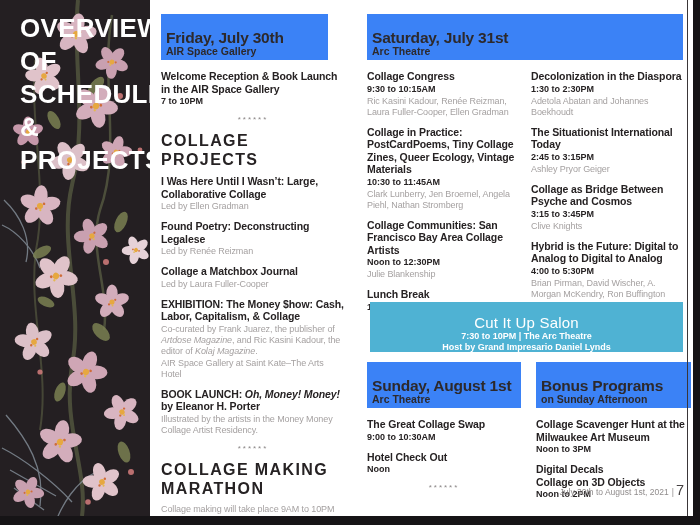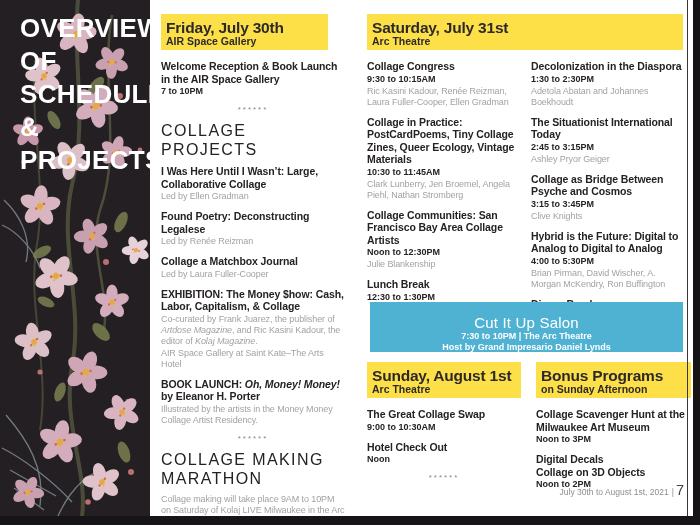--- a/index.html
+++ b/index.html
@@ -8,28 +8,28 @@
   
   .edge-line{position:absolute;left:687px;top:0;width:1px;height:516px;background:#3a3638;}
   .edge-right{position:absolute;left:693px;top:0;width:7px;height:525px;background:#161416;}
   .edge-bottom{position:absolute;left:0;top:516px;width:700px;height:9px;background:#161416;}
   
   .floral{position:absolute;left:0;top:0;width:150px;height:516px;}
   .floral svg{display:block;}
   .overlay-title{position:absolute;left:20px;top:12px;width:126px;color:#ffffff;
                  font-weight:bold;font-size:26px;line-height:33px;letter-spacing:.3px;}
   
-  .band{background:#fde047;color:#2d292b;box-sizing:border-box;padding:5px 6px 3px 5px;}
+  .band{background:#3b82f6;color:#2d292b;box-sizing:border-box;padding:15px 6px 3px 5px;}
   .band-day{font-size:15.5px;font-weight:bold;line-height:17px;letter-spacing:-.2px;}
   .band-venue{font-size:10.5px;font-weight:bold;line-height:11px;}
   .ev{margin-bottom:8px;}
   .ev-title{font-size:10.5px;font-weight:bold;line-height:12.5px;letter-spacing:-.1px;}
   .ev-time{font-size:9px;font-weight:bold;line-height:11px;margin-top:1px;}
   .ev-credit{font-size:9px;line-height:11px;color:#a5a1a1;letter-spacing:-.1px;margin-top:1px;}
-  .sec-head{font-size:16px;font-weight:normal;letter-spacing:1.4px;line-height:19px;margin:2px 0 6px 0;}
+  .sec-head{font-size:16px;font-weight:bold;letter-spacing:1.4px;line-height:19px;margin:2px 0 6px 0;}
   .dots{font-size:8px;letter-spacing:2px;color:#8d8989;text-align:center;margin:7px 0 7px 0;}
   .gray-par{font-size:9px;line-height:11.5px;color:#a5a1a1;letter-spacing:-.1px;}
   .it{font-style:italic;}
   
   .col-mid{position:absolute;left:161px;top:14px;width:184px;}
   .col-mid .band{width:167px;}
   .col-mid-content{margin-top:10px;}
   .sat{position:absolute;left:367px;top:14px;width:316px;}
   .sat-cols{display:flex;gap:12px;margin-top:10px;}
   .sat-col-a{width:152px;}

